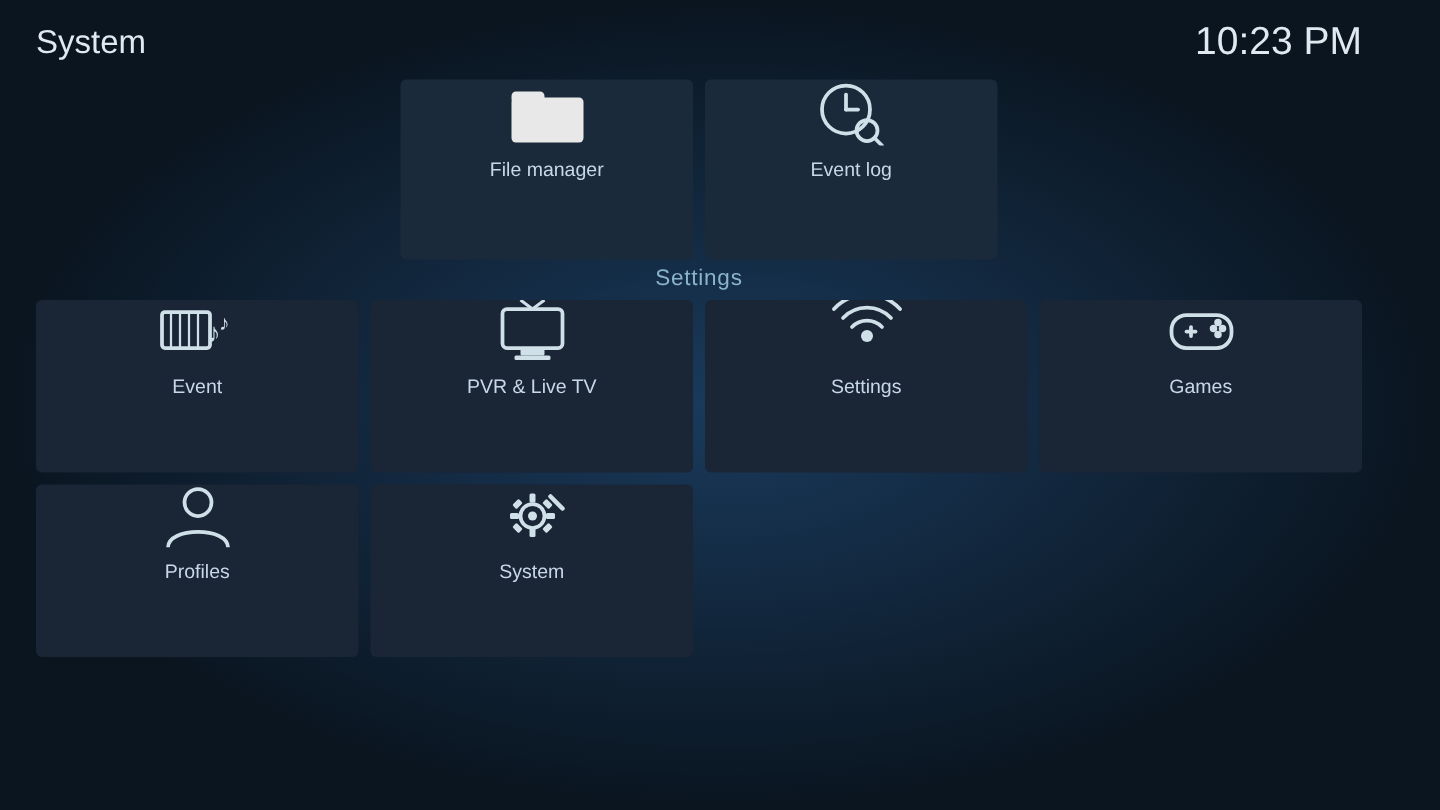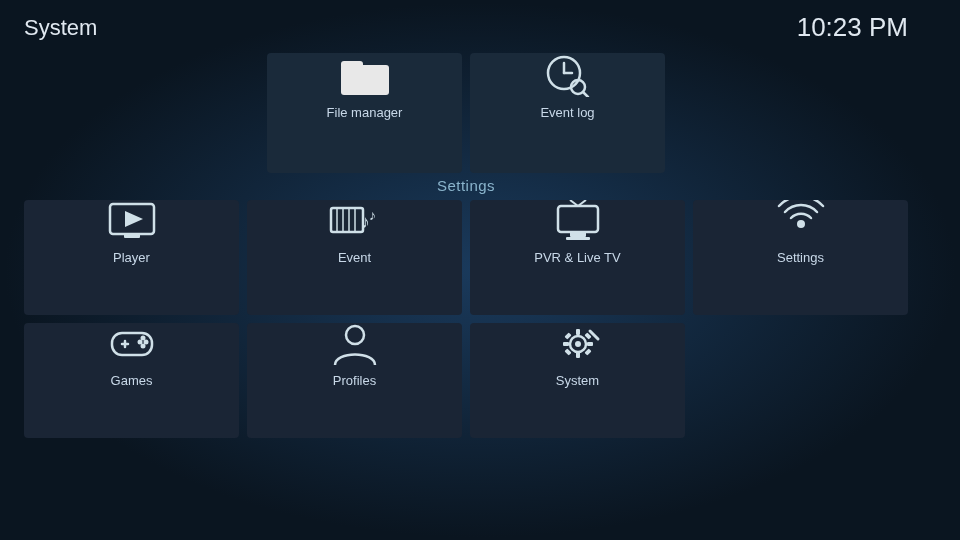--- a/index.html
+++ b/index.html
@@ -163,28 +163,20 @@
       </svg>
       <span class="tile-label">Event log</span>
     </div>
   </div>
 
   <div class="section-label">Settings</div>
 
   <div class="settings-section">
     <div class="grid-2rows">
 
-      <div class="tile settings-tile">
-        <svg width="52" height="42" viewBox="0 0 52 42">
-          <rect x="4" y="4" width="44" height="30" rx="3" fill="none" stroke="#d0e0e8" stroke-width="2.5"></rect>
-          <polygon points="19,11 19,27 37,19" fill="#d0e0e8"></polygon>
-          <rect x="18" y="34" width="16" height="4" rx="1" fill="#d0e0e8"></rect>
-        </svg>
-        <span class="tile-label">Player</span>
-      </div>
 
       <div class="tile settings-tile">
         <svg width="52" height="42" viewBox="0 0 52 42">
 
           <rect x="2" y="8" width="32" height="24" rx="2" fill="none" stroke="#d0e0e8" stroke-width="2.5"></rect>
           <line x1="8" y1="8" x2="8" y2="32" stroke="#d0e0e8" stroke-width="1.5"></line>
           <line x1="14" y1="8" x2="14" y2="32" stroke="#d0e0e8" stroke-width="1.5"></line>
           <line x1="20" y1="8" x2="20" y2="32" stroke="#d0e0e8" stroke-width="1.5"></line>
           <line x1="26" y1="8" x2="26" y2="32" stroke="#d0e0e8" stroke-width="1.5"></line>
 

